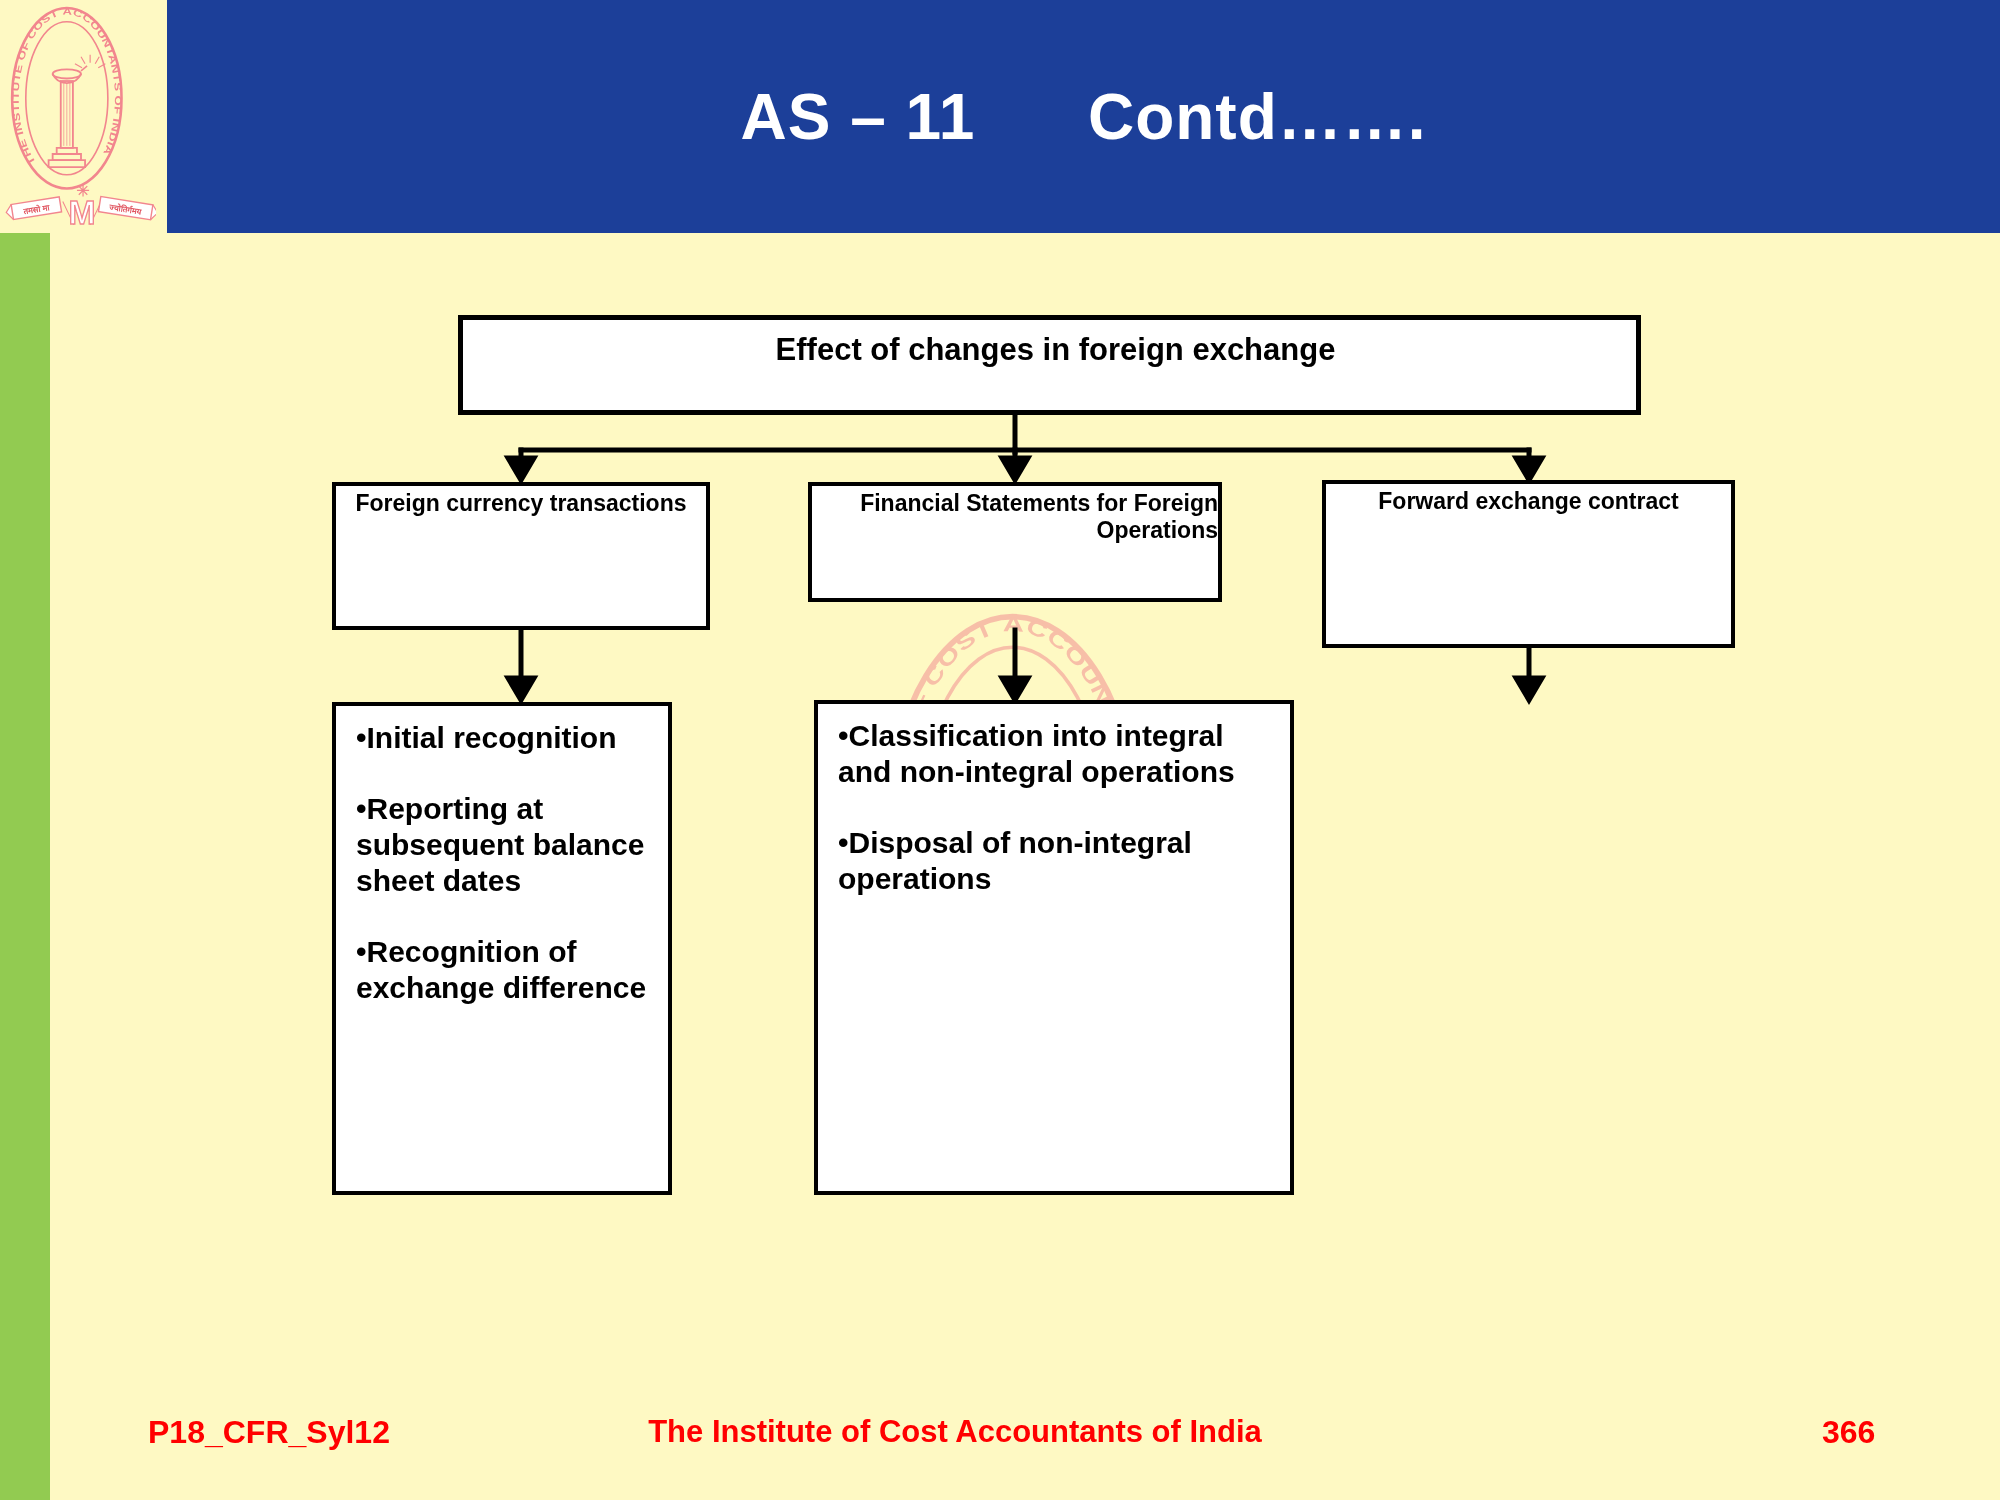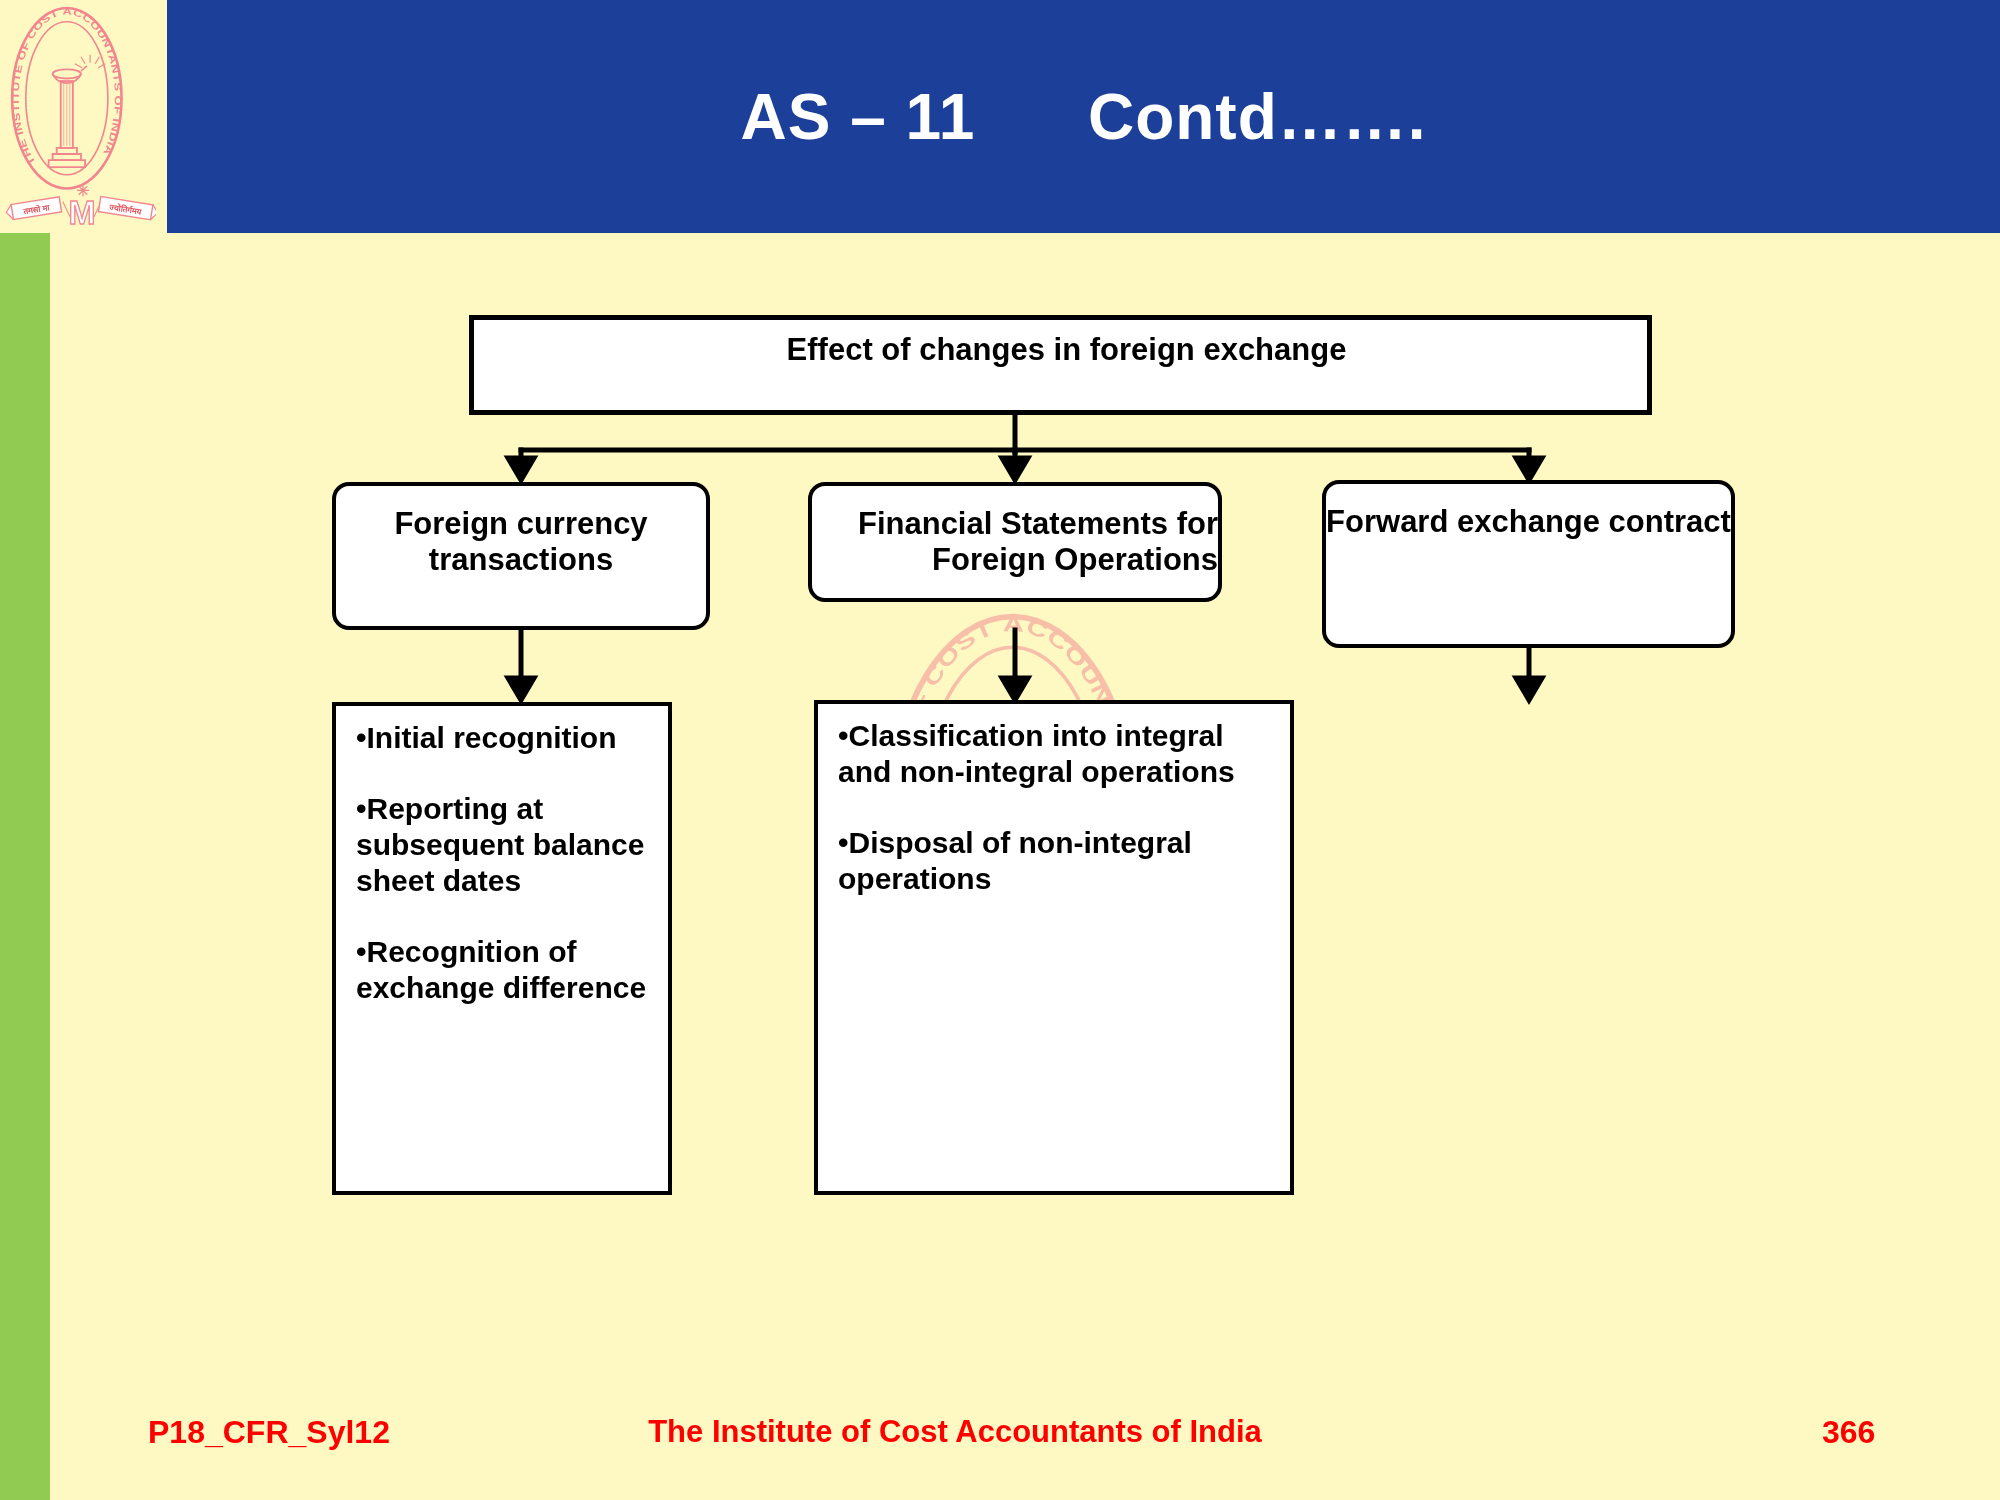--- a/index.html
+++ b/index.html
@@ -25,22 +25,22 @@
   .green-bar{
     position:absolute;left:0;top:233px;width:50px;height:1267px;background:var(--sidebar_green);
   }
   .logo{position:absolute;left:4px;top:2px;width:152px;height:231px;}
   .watermark{position:absolute;left:872px;top:603px;width:340px;height:517px;opacity:0.5;z-index:1;}
   .connectors{position:absolute;left:0;top:0;width:2000px;height:1500px;z-index:2;}
   .box{
     position:absolute;background:#ffffff;border:4px solid var(--line_black);
     box-sizing:border-box;z-index:3;text-align:center;
   }
-  .root-box{left:469px;top:315px;width:1183px;height:100px;border-width:5px;padding-top:12px;font-size:31px;padding-left:12px;}
-  .branch{padding-top:20px;font-size:31px;line-height:1.16;border-radius:17px;}
+  .root-box{left:458px;top:315px;width:1183px;height:100px;border-width:5px;padding-top:12px;font-size:31px;padding-left:12px;}
+  .branch{padding-top:4px;font-size:23px;line-height:1.16;}
   .b1{left:332px;top:482px;width:378px;height:148px;}
   .b2{left:808px;top:482px;width:414px;height:120px;text-align:right;}
   .b3{left:1322px;top:480px;width:413px;height:168px;}
   .detail{text-align:left;padding:14px 16px 0 20px;font-size:30px;line-height:1.2;}
   .d1{left:332px;top:702px;width:340px;height:493px;}
   .d2{left:814px;top:700px;width:480px;height:495px;}
   .d3{left:1336px;top:700px;width:407px;height:495px;}
   .bullet{margin:0 0 35px 0;}
   .bullet::before{content:"\2022";}
   .footer-item{position:absolute;color:var(--footer_red);font-weight:bold;}

